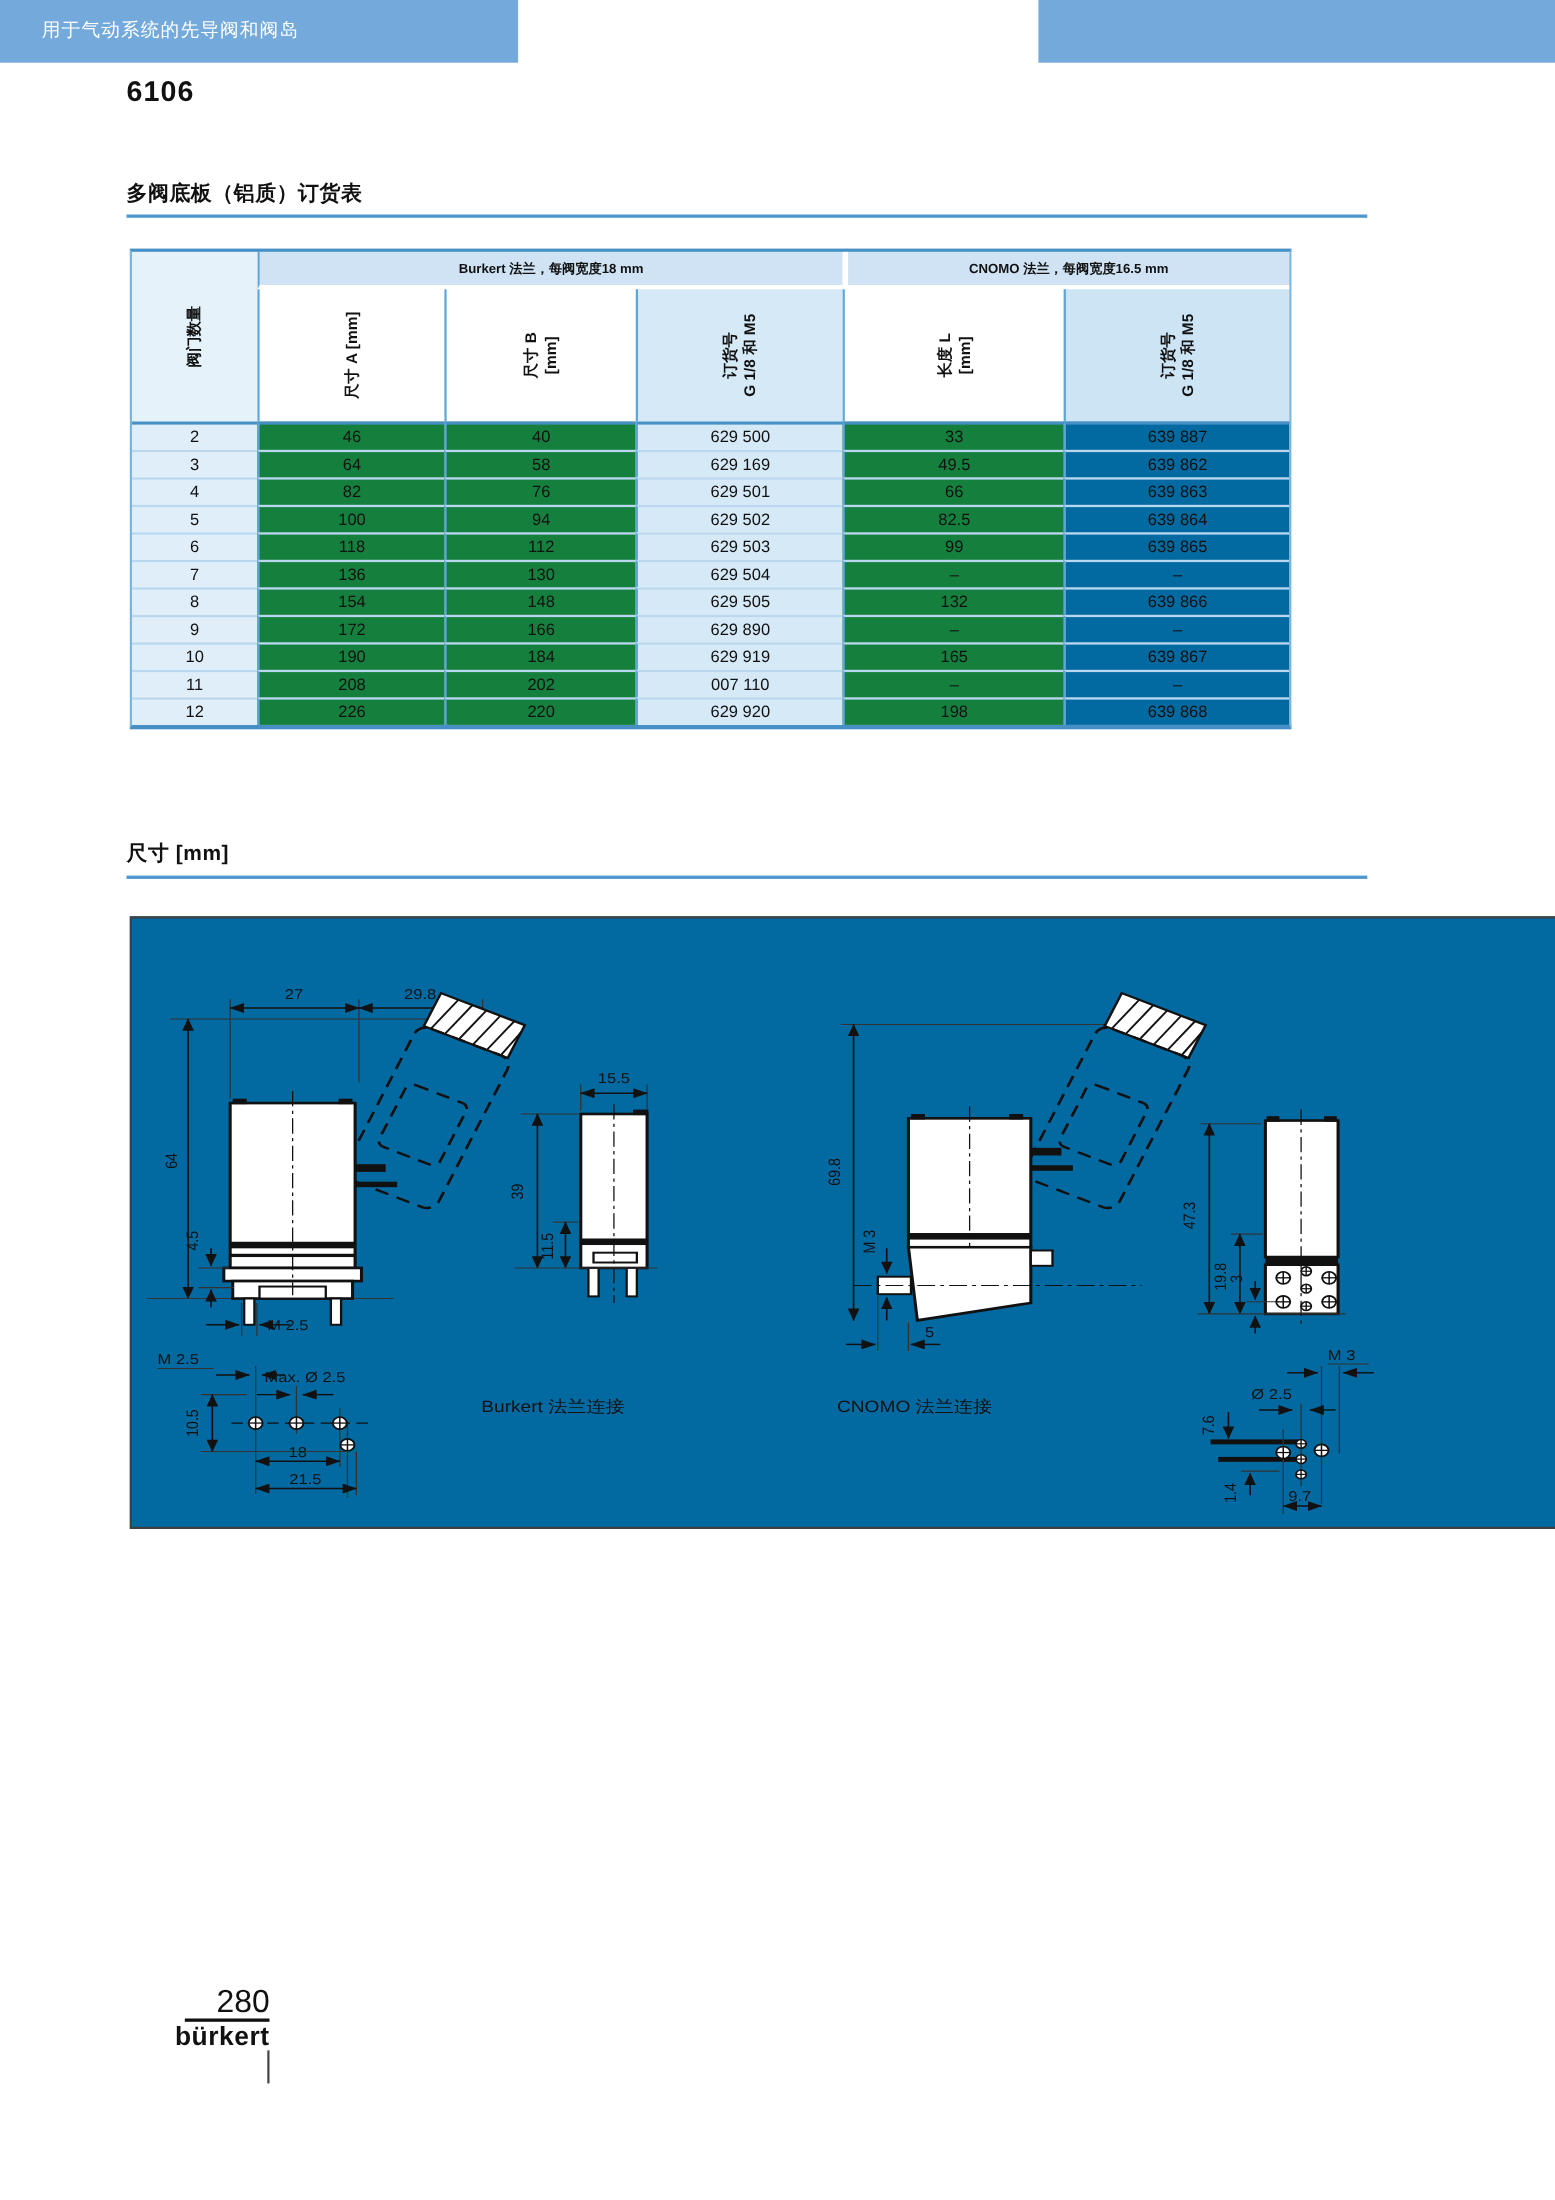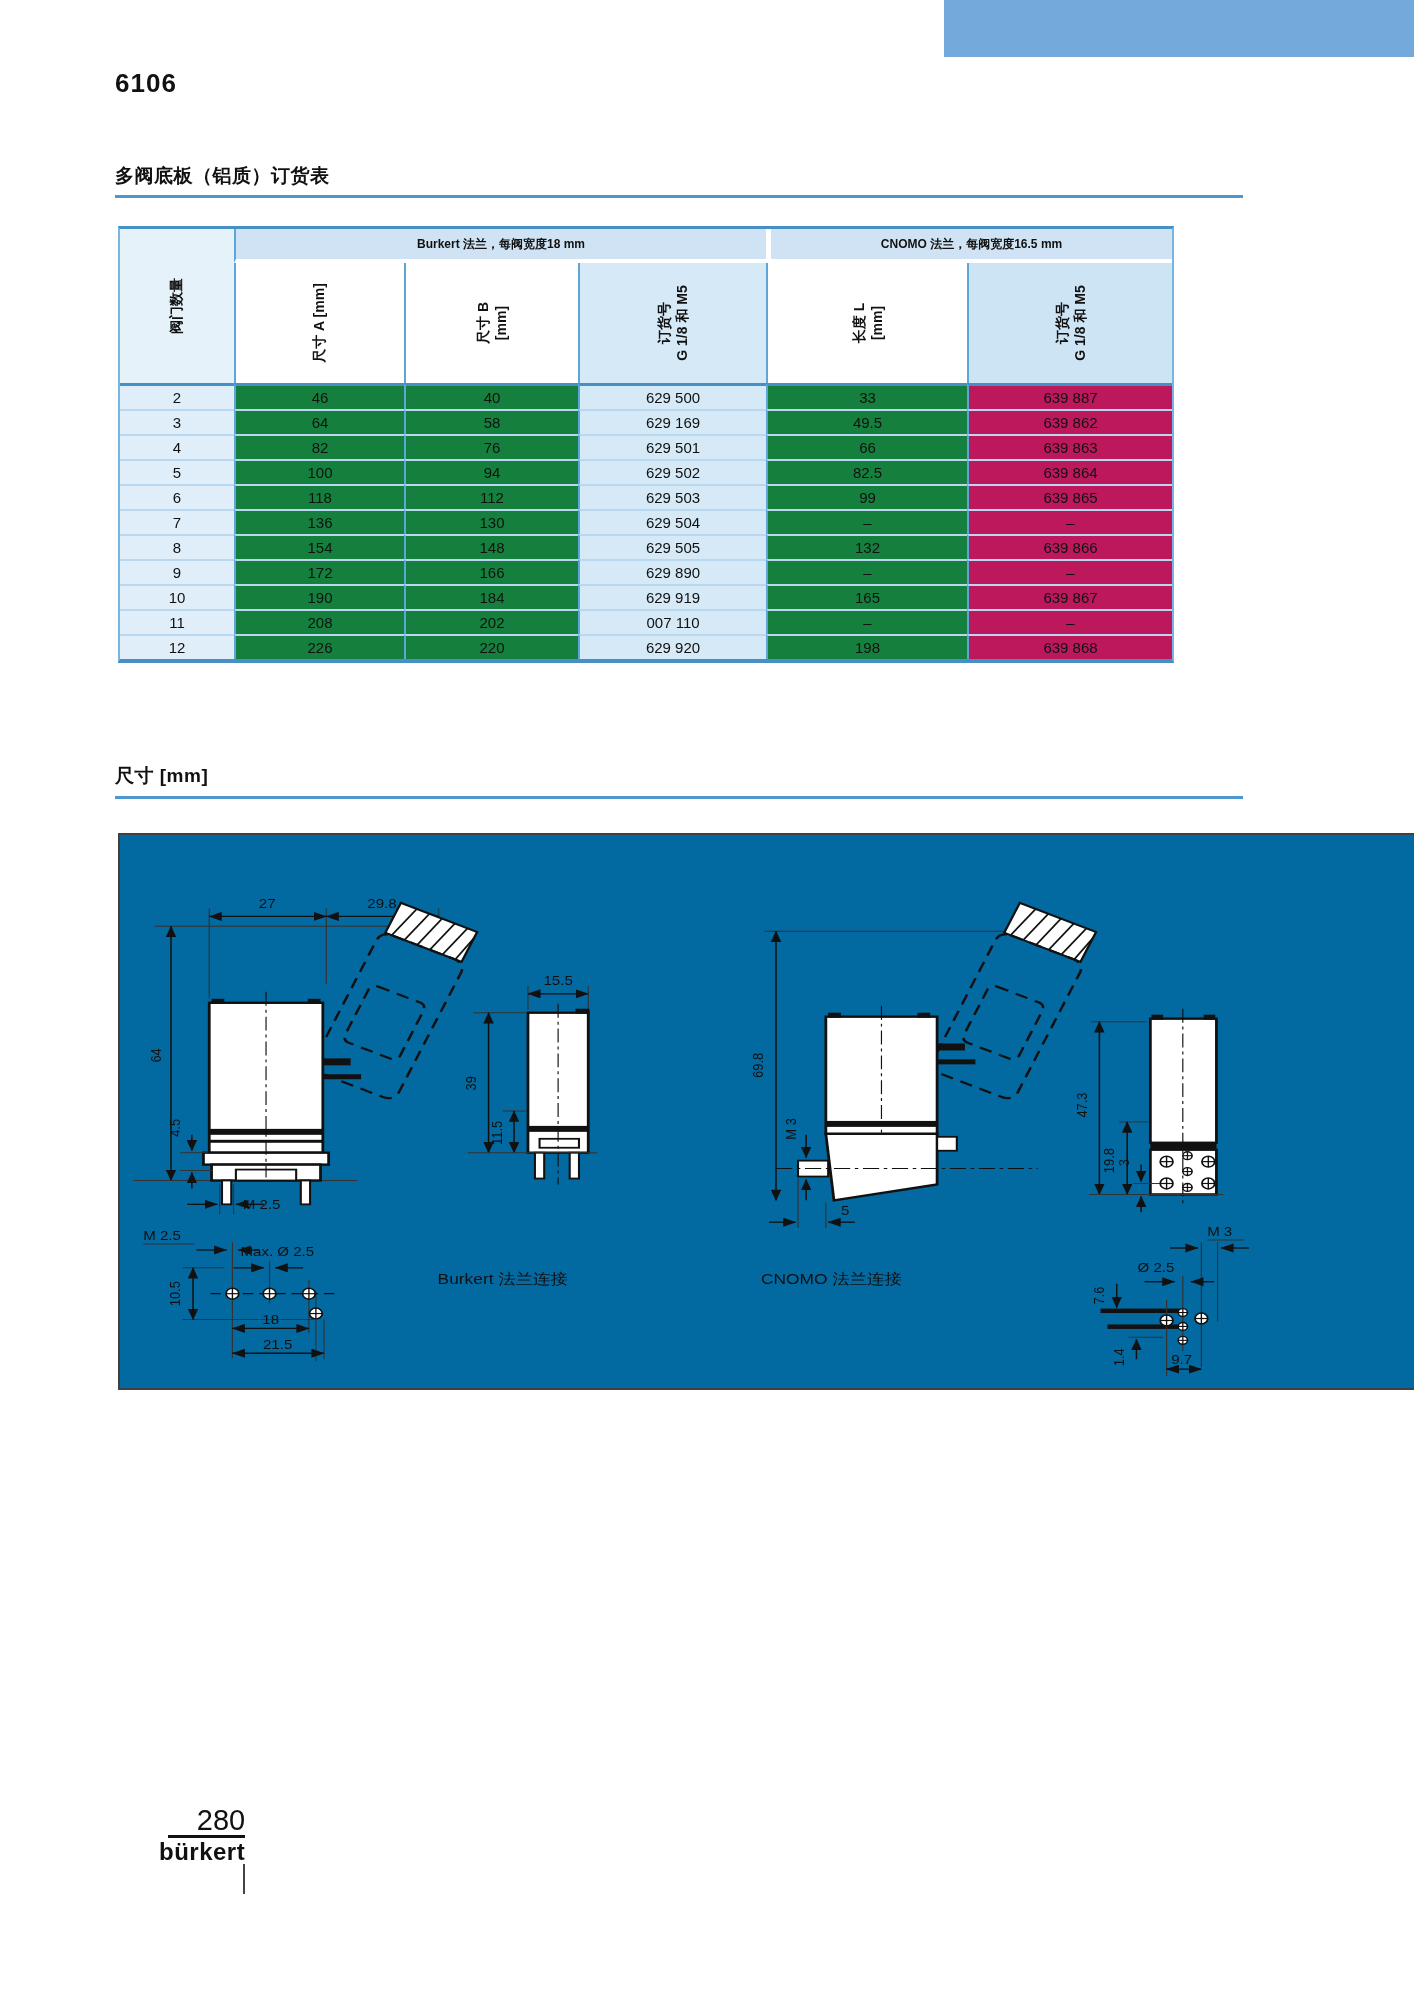--- a/index.html
+++ b/index.html
@@ -30,21 +30,21 @@
   .hb6{background:#cde4f5;}
   .rot{position:absolute;left:50%;top:50%;transform:translate(-50%,-50%) rotate(-90deg);
        white-space:pre-line;text-align:center;font-size:14px;font-weight:bold;line-height:1.25;}
   tbody td{height:23px;text-align:center;vertical-align:middle;font-size:15px;line-height:23px;}
   tbody td + td{border-left:2px solid #5ea6da;}
   tbody tr + tr td{border-top:2px solid #b9d8ef;}
   tbody tr:first-child td{border-top:3px solid #4690c6;}
   td.c1{background:#e0eef9;}
   td.c2,td.c3,td.c5{background:#15803d;}
   td.c4{background:#d6e9f7;}
-  td.c6{background:#be185d;}
+  td.c6{background:#0369a1;}
   
   .panel{position:absolute;left:118px;top:833px;width:1316px;height:557px;
          border:2px solid #404040;box-sizing:border-box;background:#0369a1;}
   .panel svg{display:block;width:100%;height:100%;}
   .o{fill:#ffffff;stroke:#111;stroke-width:2.4;}
   .o2{fill:#ffffff;stroke:#111;stroke-width:1.8;}
   .w{stroke:#333;stroke-width:1;}
   .dim{stroke:#111;stroke-width:1.3;fill:none;}
   .dim1{stroke:#111;stroke-width:1.3;fill:none;}
   .cl{stroke:#111;stroke-width:1;stroke-dasharray:14 4 3 4;fill:none;}
@@ -58,20 +58,23 @@
   .blogo{position:relative;margin-left:46px;font-size:24px;font-weight:bold;line-height:1;
          letter-spacing:.5px;padding-top:5px;}
   .blogo::after{content:"";position:absolute;left:9px;right:0;top:0;height:3px;background:#111;}
   .vbar{width:2px;height:30px;background:#444;margin-left:14px;}
 </style>
 </head>
 <body>
 
 <div class="page">
 
+  <div class="bar bar-left">
+    <div class="bar-title">用于气动系统的先导阀和阀岛</div>
+  </div>
   <div class="bar bar-right"></div>
 
   <div class="product-no">6106</div>
 
   <div class="sec-h" style="top:163px;">多阀底板（铝质）订货表</div>
   <div class="sec-rule" style="top:195px;"></div>
 
   <div class="tablewrap">
     <table>
       <colgroup>

